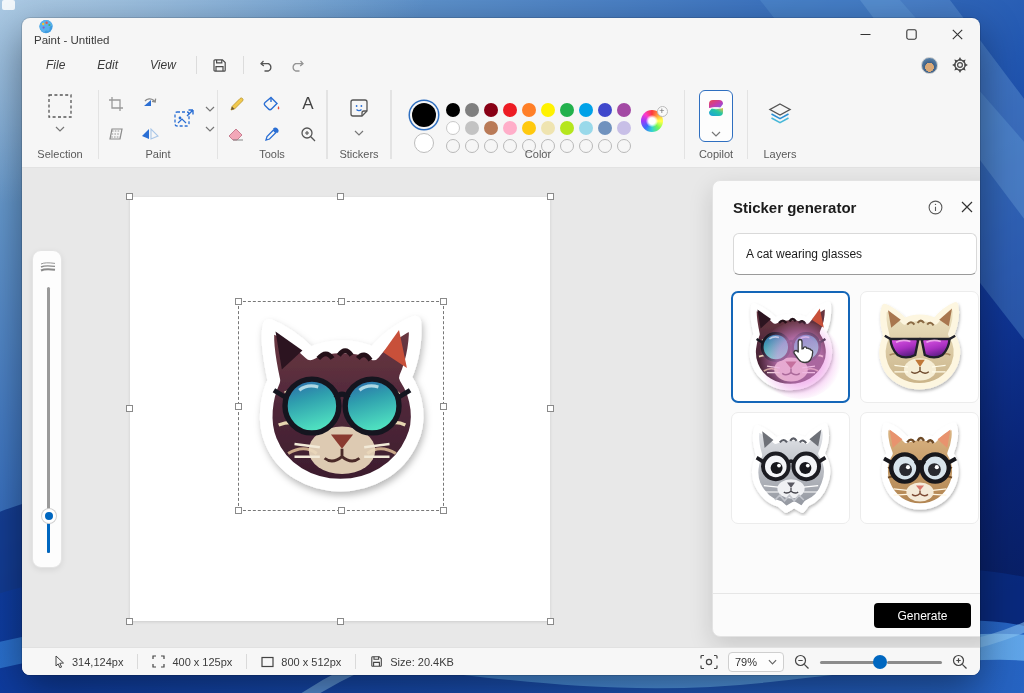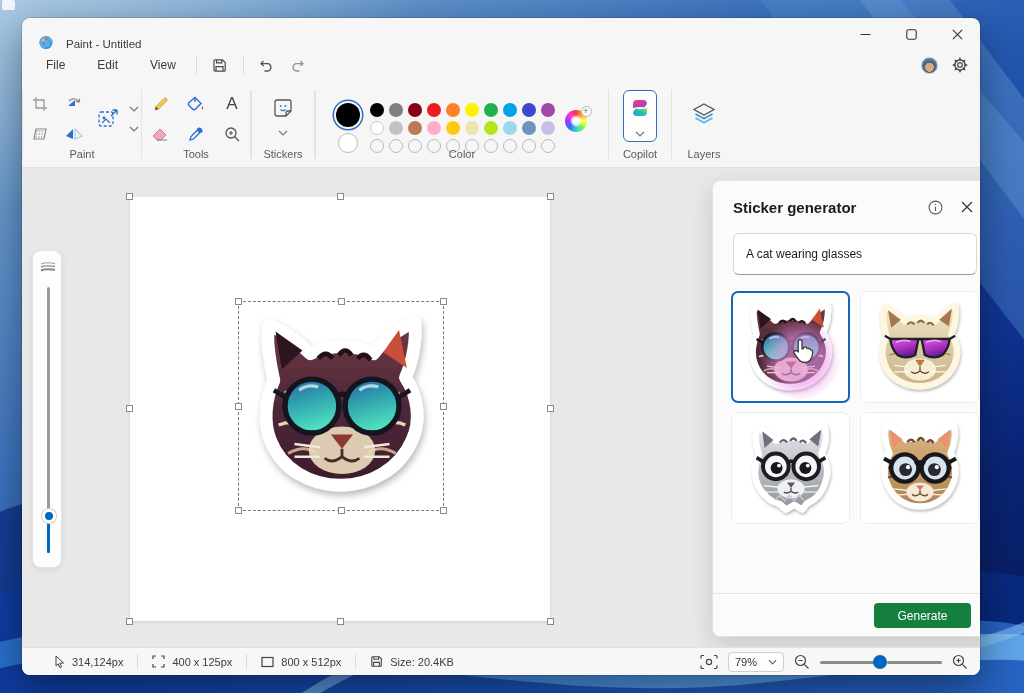--- a/index.html
+++ b/index.html
@@ -15,30 +15,30 @@
   .wallpaper-art { position:absolute; inset:0; width:100%; height:100%; }
   .desktop-icon-fragment { position:absolute; left:2px; top:0; width:13px; height:10px;
     background:rgba(255,255,255,.85); border-radius:2px; }
 
   
   .window { position:absolute; left:22px; top:18px; width:958px; height:657px;
     background:#f6f6f6; border-radius:8px; overflow:hidden;
     box-shadow:0 14px 40px rgba(0,0,0,.42), 0 0 0 1px rgba(0,0,0,.12); }
 
   
-  .titlebar { position:absolute; left:0; top:0; right:0; height:32px; display:flex; align-items:flex-end; }
+  .titlebar { position:absolute; left:0; top:0; right:0; height:32px; display:flex; align-items:flex-start;flex-direction:column; }
   .titlebar .app-logo { margin-left:16px; width:16px; height:16px; }
   .titlebar .title { margin-left:12px; font-size:11.5px; color:#3b3b3b; }
   .win-controls { position:absolute; right:0; top:0; height:32px; display:flex; }
   .win-btn { width:46px; height:32px; display:flex; align-items:center; justify-content:center; color:#333; }
   .win-btn svg { display:block; }
 
   
   .menubar { position:absolute; left:0; top:32px; right:0; height:30px; display:flex; align-items:center; }
-  .menu-item { font-size:12px; color:#3b3b3b; padding:4px 12px; margin-left:8px; border-radius:4px; }
+  .menu-item { font-size:12px; color:#3b3b3b; padding:4px 12px; margin-left:8px; border-radius:4px;font-style:italic; }
   .menu-item:first-child { margin-left:12px; }
   .vdiv { width:1px; height:18px; background:#dcdcdc; margin:0 8px; }
   .mini-btn { width:30px; height:24px; display:flex; align-items:center; justify-content:center; border-radius:4px; }
   .menubar-right { position:absolute; right:12px; top:32px; height:30px; display:flex; align-items:center; gap:14px; }
   .avatar { width:17px; height:17px; border-radius:50%;
     background:radial-gradient(circle at 50% 62%, #d9a877 0 36%, #3c5f86 38%, #6d97bd 100%);
     border:1px solid #c9c9c9; }
 
   
   .toolbar { position:absolute; left:0; top:62px; right:0; height:88px;
@@ -105,21 +105,21 @@
     display:grid; grid-template-columns:119px 119px; grid-auto-rows:112px; gap:9px 10px; }
   .thumb { position:relative; background:#fff; border:1px solid #ececec; border-radius:7px;
     display:flex; align-items:center; justify-content:center; overflow:hidden; }
   .thumb.selected { border:2px solid #1466b8; }
   .thumb svg.catpic { width:96px; height:96px; }
   .pink-glow { position:absolute; right:6px; bottom:2px; width:84px; height:78px; border-radius:50%;
     background:radial-gradient(circle,rgba(236,148,230,.6) 0 40%, rgba(236,148,230,0) 72%); }
   .hand-cursor { position:absolute; left:58px; top:44px; width:24px; height:28px; }
   .sp-divider { position:absolute; left:0; right:0; top:412px; height:1px; background:#e6e6e6; }
   .generate-btn { position:absolute; right:24px; top:422px; width:97px; height:25px;
-    background:#15803d; color:#fff; font-size:12px; border:none; border-radius:4px;
+    background:#000000; color:#fff; font-size:12px; border:none; border-radius:4px;
     display:flex; align-items:center; justify-content:center; }
 
   
   .statusbar { position:absolute; left:0; right:0; bottom:0; height:28px; background:#f7f7f7;
     border-top:1px solid #e1e1e1; display:flex; align-items:center; font-size:11px; color:#3c3c3c; }
   .sb-item { display:flex; align-items:center; gap:7px; padding:0 14px; }
   .sb-sep { width:1px; height:15px; background:#dadada; }
   .sb-right { margin-left:auto; display:flex; align-items:center; gap:10px; padding-right:12px; }
   .zoom-select { width:56px; height:20px; border:1px solid #cfcfcf; border-radius:4px; background:#fdfdfd;
     display:flex; align-items:center; justify-content:space-between; padding:0 6px; font-size:11px; color:#333; }
@@ -216,20 +216,31 @@
       <div class="avatar"></div>
       <svg width="16" height="16" viewBox="0 0 16 16" fill="none" stroke="#4a4a4a" stroke-width="1.2">
         <circle cx="8" cy="8" r="2.4"></circle>
         <path d="M8 1.3 L9 3 L7 3 Z M8 14.7 L9 13 L7 13 Z M1.3 8 L3 7 L3 9 Z M14.7 8 L13 7 L13 9 Z M3.3 3.3 L5.2 3.9 L3.9 5.2 Z M12.7 12.7 L10.8 12.1 L12.1 10.8 Z M12.7 3.3 L12.1 5.2 L10.8 3.9 Z M3.3 12.7 L3.9 10.8 L5.2 12.1 Z"></path>
         <circle cx="8" cy="8" r="5.2"></circle>
       </svg>
     </div>
 
     <div class="toolbar">
 
+      <div class="tgroup" style="width:76px">
+        <div class="ticon" style="margin-top:2px">
+          <svg width="26" height="26" viewBox="0 0 26 26">
+              <rect x="2" y="2" width="22" height="22" fill="none" stroke="#555" stroke-width="1.3" stroke-dasharray="3 2.4"></rect>
+            </svg>
+        </div>
+        <svg class="chev" viewBox="0 0 10 6" style="margin-top:6px">
+            <path d="M1 1 L5 5 L9 1" fill="none" stroke="#777" stroke-width="1.2"></path>
+          </svg>
+        <div class="glabel">Selection</div>
+      </div>
       <div class="gdiv"></div>
 
       <div class="tgroup" style="width:118px">
         <div style="display:flex; align-items:center; gap:4px">
           <div class="grid2">
             <div class="ticon">
               <svg width="16" height="16" viewBox="0 0 16 16" fill="none" stroke="#9a9a9a" stroke-width="1.3">
                   <path d="M4 1 V12 H15"></path>
                   <path d="M1 4 H12 V15"></path>
                 </svg>

